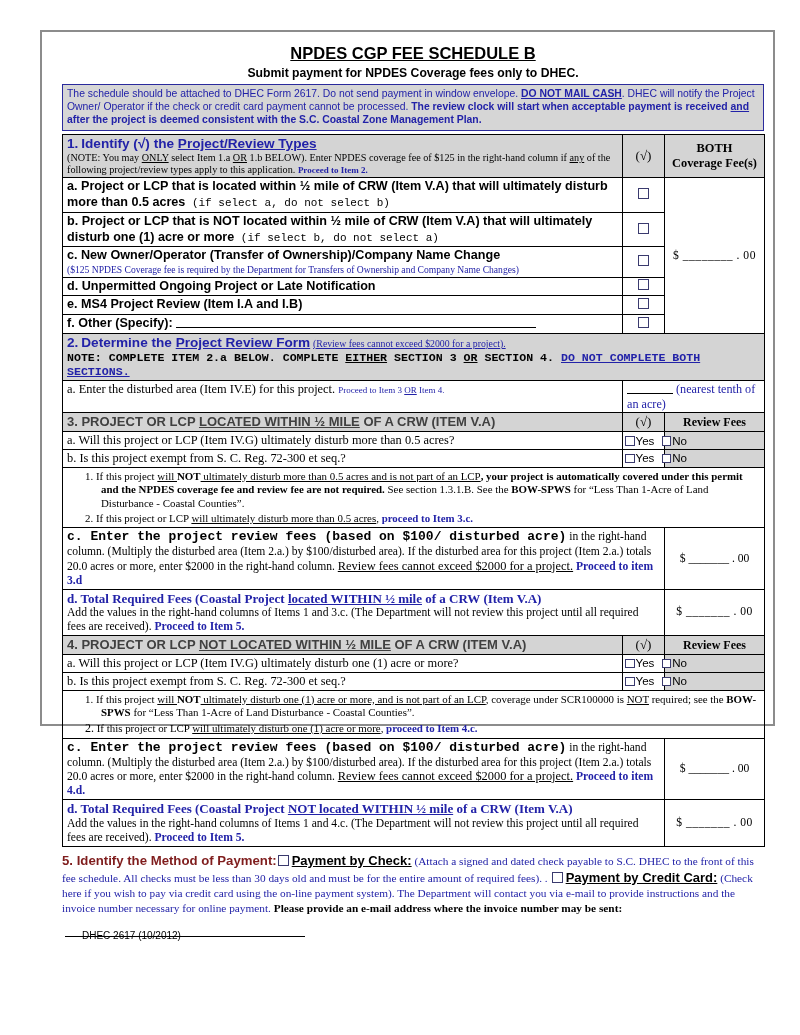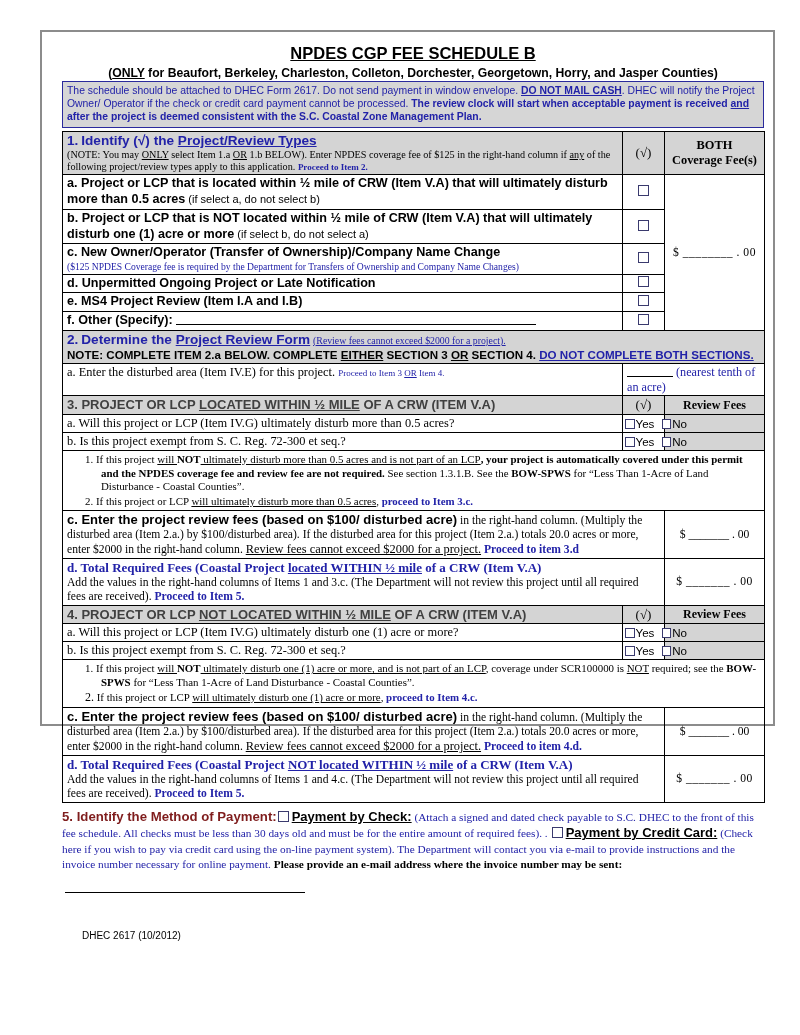--- a/index.html
+++ b/index.html
@@ -45,21 +45,21 @@
     border-collapse:collapse;width:702px;margin-top:3px;
     table-layout:fixed;
   }
   table.fee td{
     border:1px solid #000;padding:1px 4px;vertical-align:top;
     font-size:11.6px;line-height:1.2;
   }
   .shade{background:#d4d4d4;}
   .ctr{text-align:center;}
   .blue{color:#2222a8;}
-  .sans{font-family:Liberation Sans, sans-serif;}
+  .sans{font-family:Liberation Mono, monospace;}
   .bold{font-weight:bold;}
   .xsmall{font-size:9px;}
 
   .hdr-num{
     font-family:"Liberation Sans",sans-serif;font-weight:bold;
     font-size:13.6px;color:#2222a8;
   }
   .hdr-blk{
     font-family:"Liberation Sans",sans-serif;font-weight:bold;
     font-size:13px;color:#404040;
@@ -121,21 +121,21 @@
     display:inline-block;border-bottom:1.2px solid #000;height:11px;vertical-align:-1px;
   }
 </style>
 </head>
 <body>
 
 <div class="page">
 <div class="inner">
 
   <div class="doc-title">NPDES CGP FEE SCHEDULE B</div>
-  <div class="doc-sub1"><span>(</span><span class="u">ONLY</span><span> for Beaufort, Berkeley, Charleston, Colleton, Dorchester, Georgetown, Horry, and Jasper Counties)</span></div>
+  <div class="doc-sub2">Submit payment for NPDES Coverage fees only to DHEC.</div>
 
   <div class="notice">
     <span>The schedule should be attached to DHEC Form 2617. Do not send payment in window envelope. </span><b class="u">DO NOT MAIL CASH</b><span>. DHEC will notify the Project Owner/ Operator if the check or credit card payment cannot be processed. </span><b>The review clock will start when acceptable payment is received </b><b class="u">and</b><b> after the project is deemed consistent with the S.C. Coastal Zone Management Plan.</b>
   </div>
 
   <table class="fee">
     <colgroup>
       <col style="width:560px">
           <col style="width:42px">
           <col style="width:100px">

